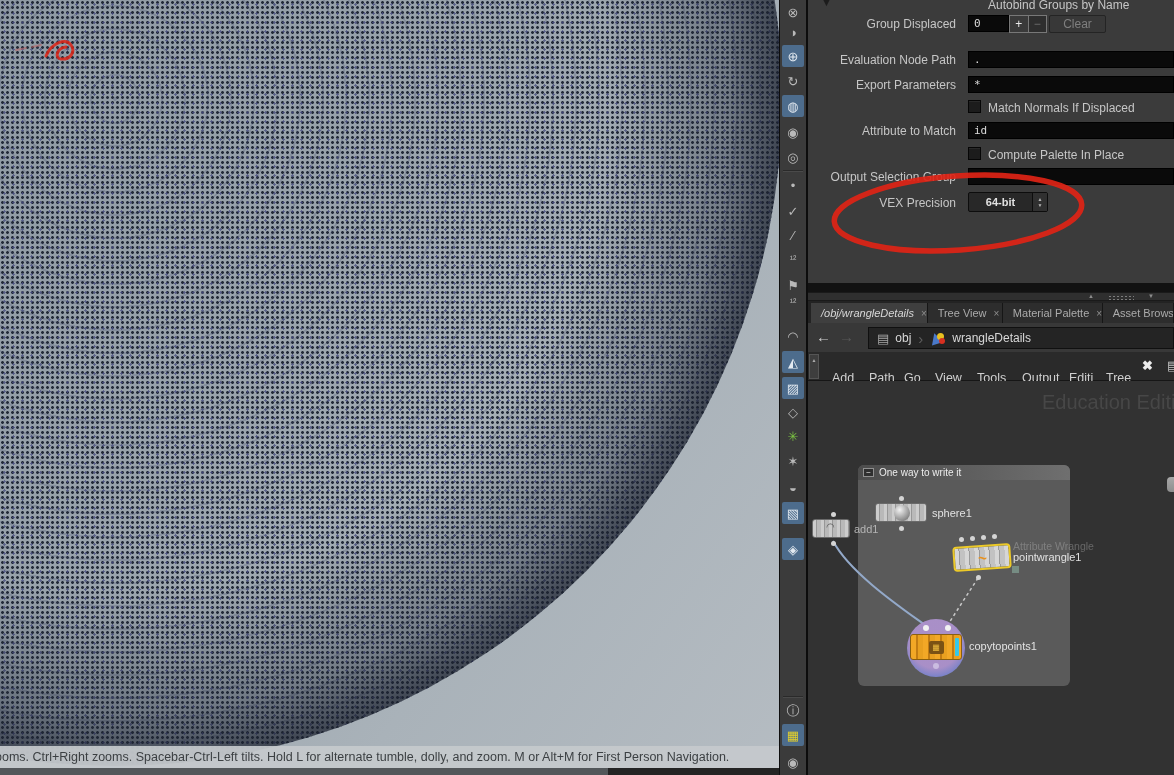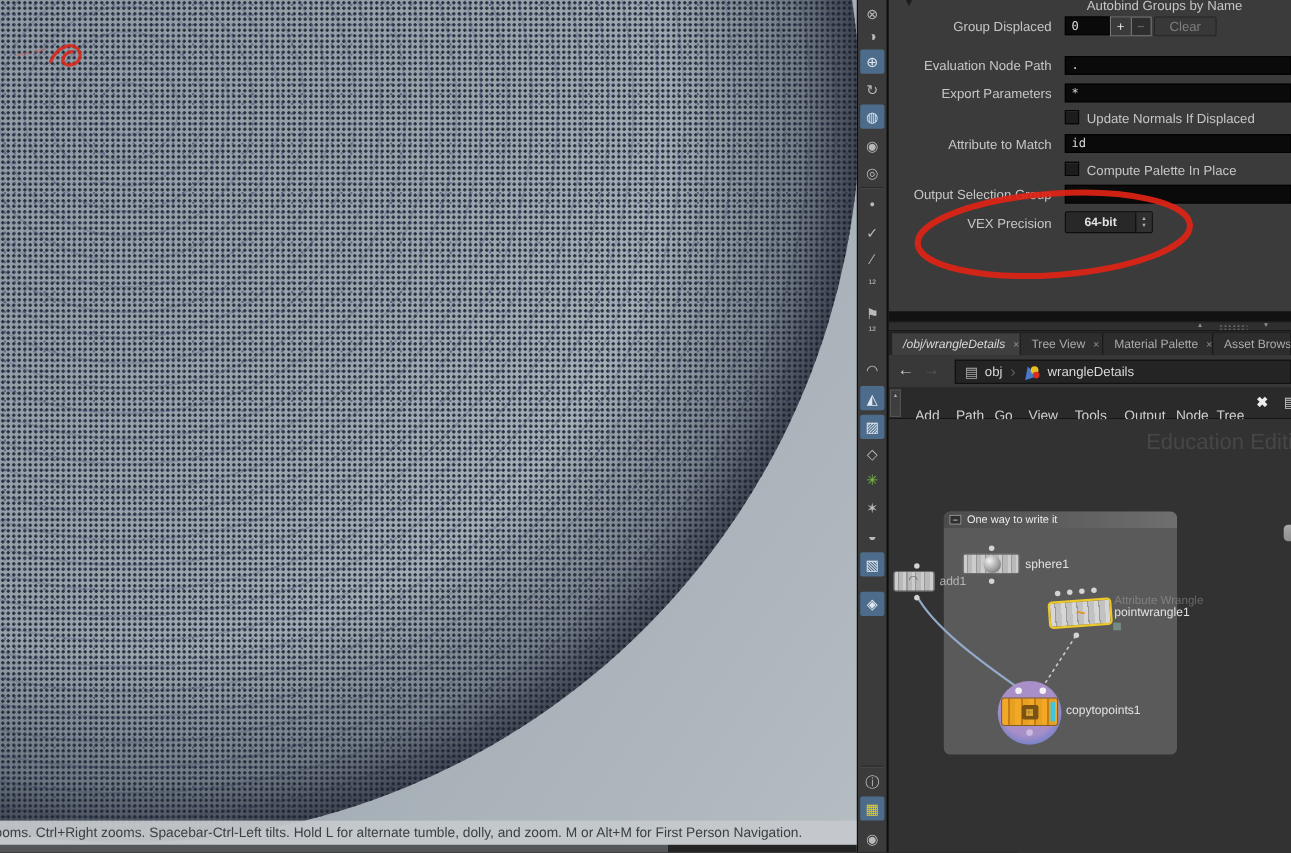--- a/index.html
+++ b/index.html
@@ -217,21 +217,21 @@
       </div>
       <div class="mini-btn" id="clear-btn">Clear</div>
 
       <span class="p-label" style="top:53px">Evaluation Node Path</span>
       <div class="p-field" style="top:51px; width:206px">.</div>
 
       <span class="p-label" style="top:78px">Export Parameters</span>
       <div class="p-field" style="top:76px; width:206px">*</div>
 
       <div class="p-check" style="left:160px; top:100px"></div>
-      <span class="cb-label" style="left:180px; top:101px">Update Normals If Displaced</span>
+      <span class="cb-label" style="left:180px; top:101px">Match Normals If Displaced</span>
 
       <span class="p-label" style="top:124px">Attribute to Match</span>
       <div class="p-field" style="top:122px; width:206px">id</div>
 
       <div class="p-check" style="left:160px; top:147px"></div>
       <span class="cb-label" style="left:180px; top:148px">Compute Palette In Place</span>
 
       <span class="p-label" style="top:170px">Output Selection Group</span>
       <div class="p-field" style="top:168px; width:206px"></div>
 
@@ -293,21 +293,21 @@
     <div id="menubar">
       <div id="menu-handle">
         <span>▲</span>
       </div>
       <span class="menu-item" style="left:24px">Add</span>
       <span class="menu-item" style="left:61px">Path</span>
       <span class="menu-item" style="left:96px">Go</span>
       <span class="menu-item" style="left:127px">View</span>
       <span class="menu-item" style="left:169px">Tools</span>
       <span class="menu-item" style="left:214px">Output</span>
-      <span class="menu-item" style="left:261px">Node</span>
+      <span class="menu-item" style="left:261px">Editi</span>
       <span class="menu-item" style="left:298px">Tree</span>
       <span id="menu-tools-icon">✖</span>
       <span id="menu-list-icon">▤</span>
     </div>
 
     <div id="network">
       <span id="net-watermark">Education Editi</span>
 
       <div id="group-box">
         <div id="group-box-header">

